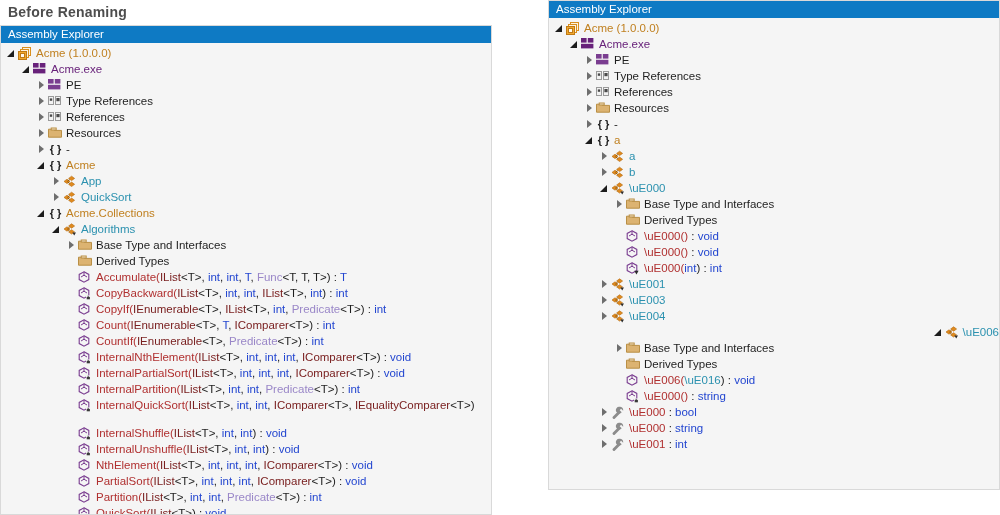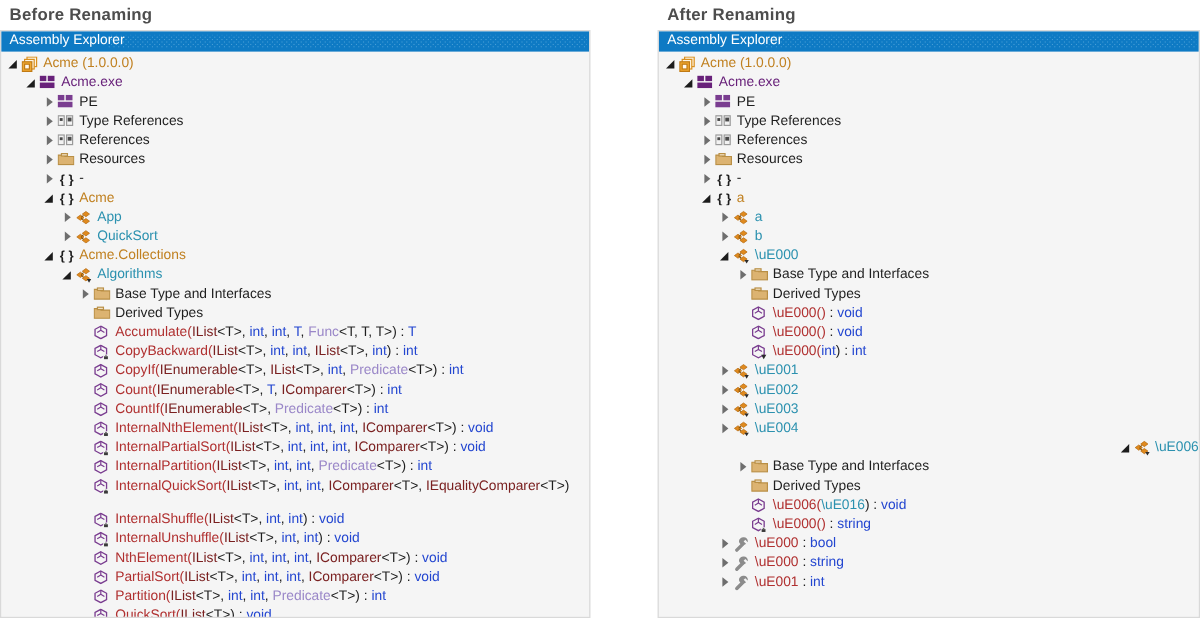--- a/index.html
+++ b/index.html
@@ -264,21 +264,20 @@
                   <path d="M6 0.8 L6 4.2 M6 4.2 L3.0 6.0 M6 4.2 L9.0 6.0" stroke="#7a3d90" stroke-width="1.0" fill="none"></path>
                 </svg></span><span class="lbl"><span class="c-mem">Partition(</span><span class="c-itf">IList</span><span class="c-punct">&lt;T&gt;</span><span class="c-punct">, </span><span class="c-kw">int</span><span class="c-punct">, </span><span class="c-kw">int</span><span class="c-punct">, </span><span class="c-gen">Predicate</span><span class="c-punct">&lt;T&gt;</span><span class="c-punct">) : </span><span class="c-kw">int</span></span></div>
             <div class="row" style="padding-left: 64px;"><span class="tw "></span><span class="ic"><svg width="12" height="12" viewBox="0 0 12 12">
                   <path d="M6 0.8 L10.8 3.4 L10.8 8.6 L6 11.2 L1.2 8.6 L1.2 3.4 Z" fill="none" stroke="#7a3d90" stroke-width="1.1"></path>
                   <path d="M6 0.8 L6 4.2 M6 4.2 L3.0 6.0 M6 4.2 L9.0 6.0" stroke="#7a3d90" stroke-width="1.0" fill="none"></path>
                 </svg></span><span class="lbl"><span class="c-mem">QuickSort(</span><span class="c-itf">IList</span><span class="c-punct">&lt;T&gt;</span><span class="c-punct">) : </span><span class="c-kw">void</span></span></div>
           </div>
         </div>
       </div>
       <div class="panel panel-right">
-        <div class="panel-caption">After Renaming</div>
         <div class="explorer">
           <div class="explorer-title"><span class="cap">Assembly Explorer</span><span class="grip"></span></div>
           <div class="tree">
             <div class="row" style="padding-left: 4px;"><span class="tw expanded"></span><span class="ic"><svg width="14" height="13" viewBox="0 0 14 13">
                   <rect x="4.5" y="0.5" width="8" height="8" fill="#fdf3e0" stroke="#d98f1e"></rect>
                   <rect x="2.5" y="2.5" width="8" height="8" fill="#fdf3e0" stroke="#d98f1e"></rect>
                   <rect x="0.5" y="4.5" width="8" height="8" fill="#f0a830" stroke="#c07a14"></rect>
                   <rect x="2.5" y="6.5" width="4" height="4" fill="#fff8ec" stroke="#c07a14"></rect>
                 </svg></span><span class="lbl"><span class="c-asm">Acme </span><span class="c-ver">(1.0.0.0)</span></span></div>
             <div class="row" style="padding-left: 19px;"><span class="tw expanded"></span><span class="ic"><svg width="13" height="11" viewBox="0 0 13 11">
@@ -359,27 +358,20 @@
                   <path d="M5.6 8.9 L8.6 6.7 L11.6 8.9 L8.6 11.1 Z" fill="#e08a1e" stroke="#b4690e" stroke-width="0.6"></path>
                   <path d="M4.6 5.8 L6.6 4.2 M4.6 6.4 L6.6 8.0" stroke="#8a5508" stroke-width="0.9"></path>
                   <path d="M9.4 9.6 L13.0 9.6 L11.2 12.6 Z" fill="#2b2b2b"></path>
                 </svg></span><span class="lbl"><span class="c-type">\uE001</span></span></div>
             <div class="row" style="padding-left: 49px;"><span class="tw collapsed"></span><span class="ic"><svg width="15" height="13" viewBox="0 0 15 13">
                   <path d="M1 6.0 L4 3.8 L7 6.0 L4 8.2 Z" fill="#e08a1e" stroke="#b4690e" stroke-width="0.6"></path>
                   <path d="M5.6 3.0 L8.6 0.8 L11.6 3.0 L8.6 5.2 Z" fill="#e08a1e" stroke="#b4690e" stroke-width="0.6"></path>
                   <path d="M5.6 8.9 L8.6 6.7 L11.6 8.9 L8.6 11.1 Z" fill="#e08a1e" stroke="#b4690e" stroke-width="0.6"></path>
                   <path d="M4.6 5.8 L6.6 4.2 M4.6 6.4 L6.6 8.0" stroke="#8a5508" stroke-width="0.9"></path>
                   <path d="M9.4 9.6 L13.0 9.6 L11.2 12.6 Z" fill="#2b2b2b"></path>
-                </svg></span><span class="lbl"><span class="c-type">\uE002</span></span></div>
-            <div class="row" style="padding-left: 49px;"><span class="tw collapsed"></span><span class="ic"><svg width="15" height="13" viewBox="0 0 15 13">
-                  <path d="M1 6.0 L4 3.8 L7 6.0 L4 8.2 Z" fill="#e08a1e" stroke="#b4690e" stroke-width="0.6"></path>
-                  <path d="M5.6 3.0 L8.6 0.8 L11.6 3.0 L8.6 5.2 Z" fill="#e08a1e" stroke="#b4690e" stroke-width="0.6"></path>
-                  <path d="M5.6 8.9 L8.6 6.7 L11.6 8.9 L8.6 11.1 Z" fill="#e08a1e" stroke="#b4690e" stroke-width="0.6"></path>
-                  <path d="M4.6 5.8 L6.6 4.2 M4.6 6.4 L6.6 8.0" stroke="#8a5508" stroke-width="0.9"></path>
-                  <path d="M9.4 9.6 L13.0 9.6 L11.2 12.6 Z" fill="#2b2b2b"></path>
                 </svg></span><span class="lbl"><span class="c-type">\uE003</span></span></div>
             <div class="row" style="padding-left: 49px;"><span class="tw collapsed"></span><span class="ic"><svg width="15" height="13" viewBox="0 0 15 13">
                   <path d="M1 6.0 L4 3.8 L7 6.0 L4 8.2 Z" fill="#e08a1e" stroke="#b4690e" stroke-width="0.6"></path>
                   <path d="M5.6 3.0 L8.6 0.8 L11.6 3.0 L8.6 5.2 Z" fill="#e08a1e" stroke="#b4690e" stroke-width="0.6"></path>
                   <path d="M5.6 8.9 L8.6 6.7 L11.6 8.9 L8.6 11.1 Z" fill="#e08a1e" stroke="#b4690e" stroke-width="0.6"></path>
                   <path d="M4.6 5.8 L6.6 4.2 M4.6 6.4 L6.6 8.0" stroke="#8a5508" stroke-width="0.9"></path>
                   <path d="M9.4 9.6 L13.0 9.6 L11.2 12.6 Z" fill="#2b2b2b"></path>
                 </svg></span><span class="lbl"><span class="c-type">\uE004</span></span></div>
             <div class="row" style="padding-left: 49px; text-align: right;"><span class="tw expanded"></span><span class="ic"><svg width="15" height="13" viewBox="0 0 15 13">
                   <path d="M1 6.0 L4 3.8 L7 6.0 L4 8.2 Z" fill="#e08a1e" stroke="#b4690e" stroke-width="0.6"></path>

